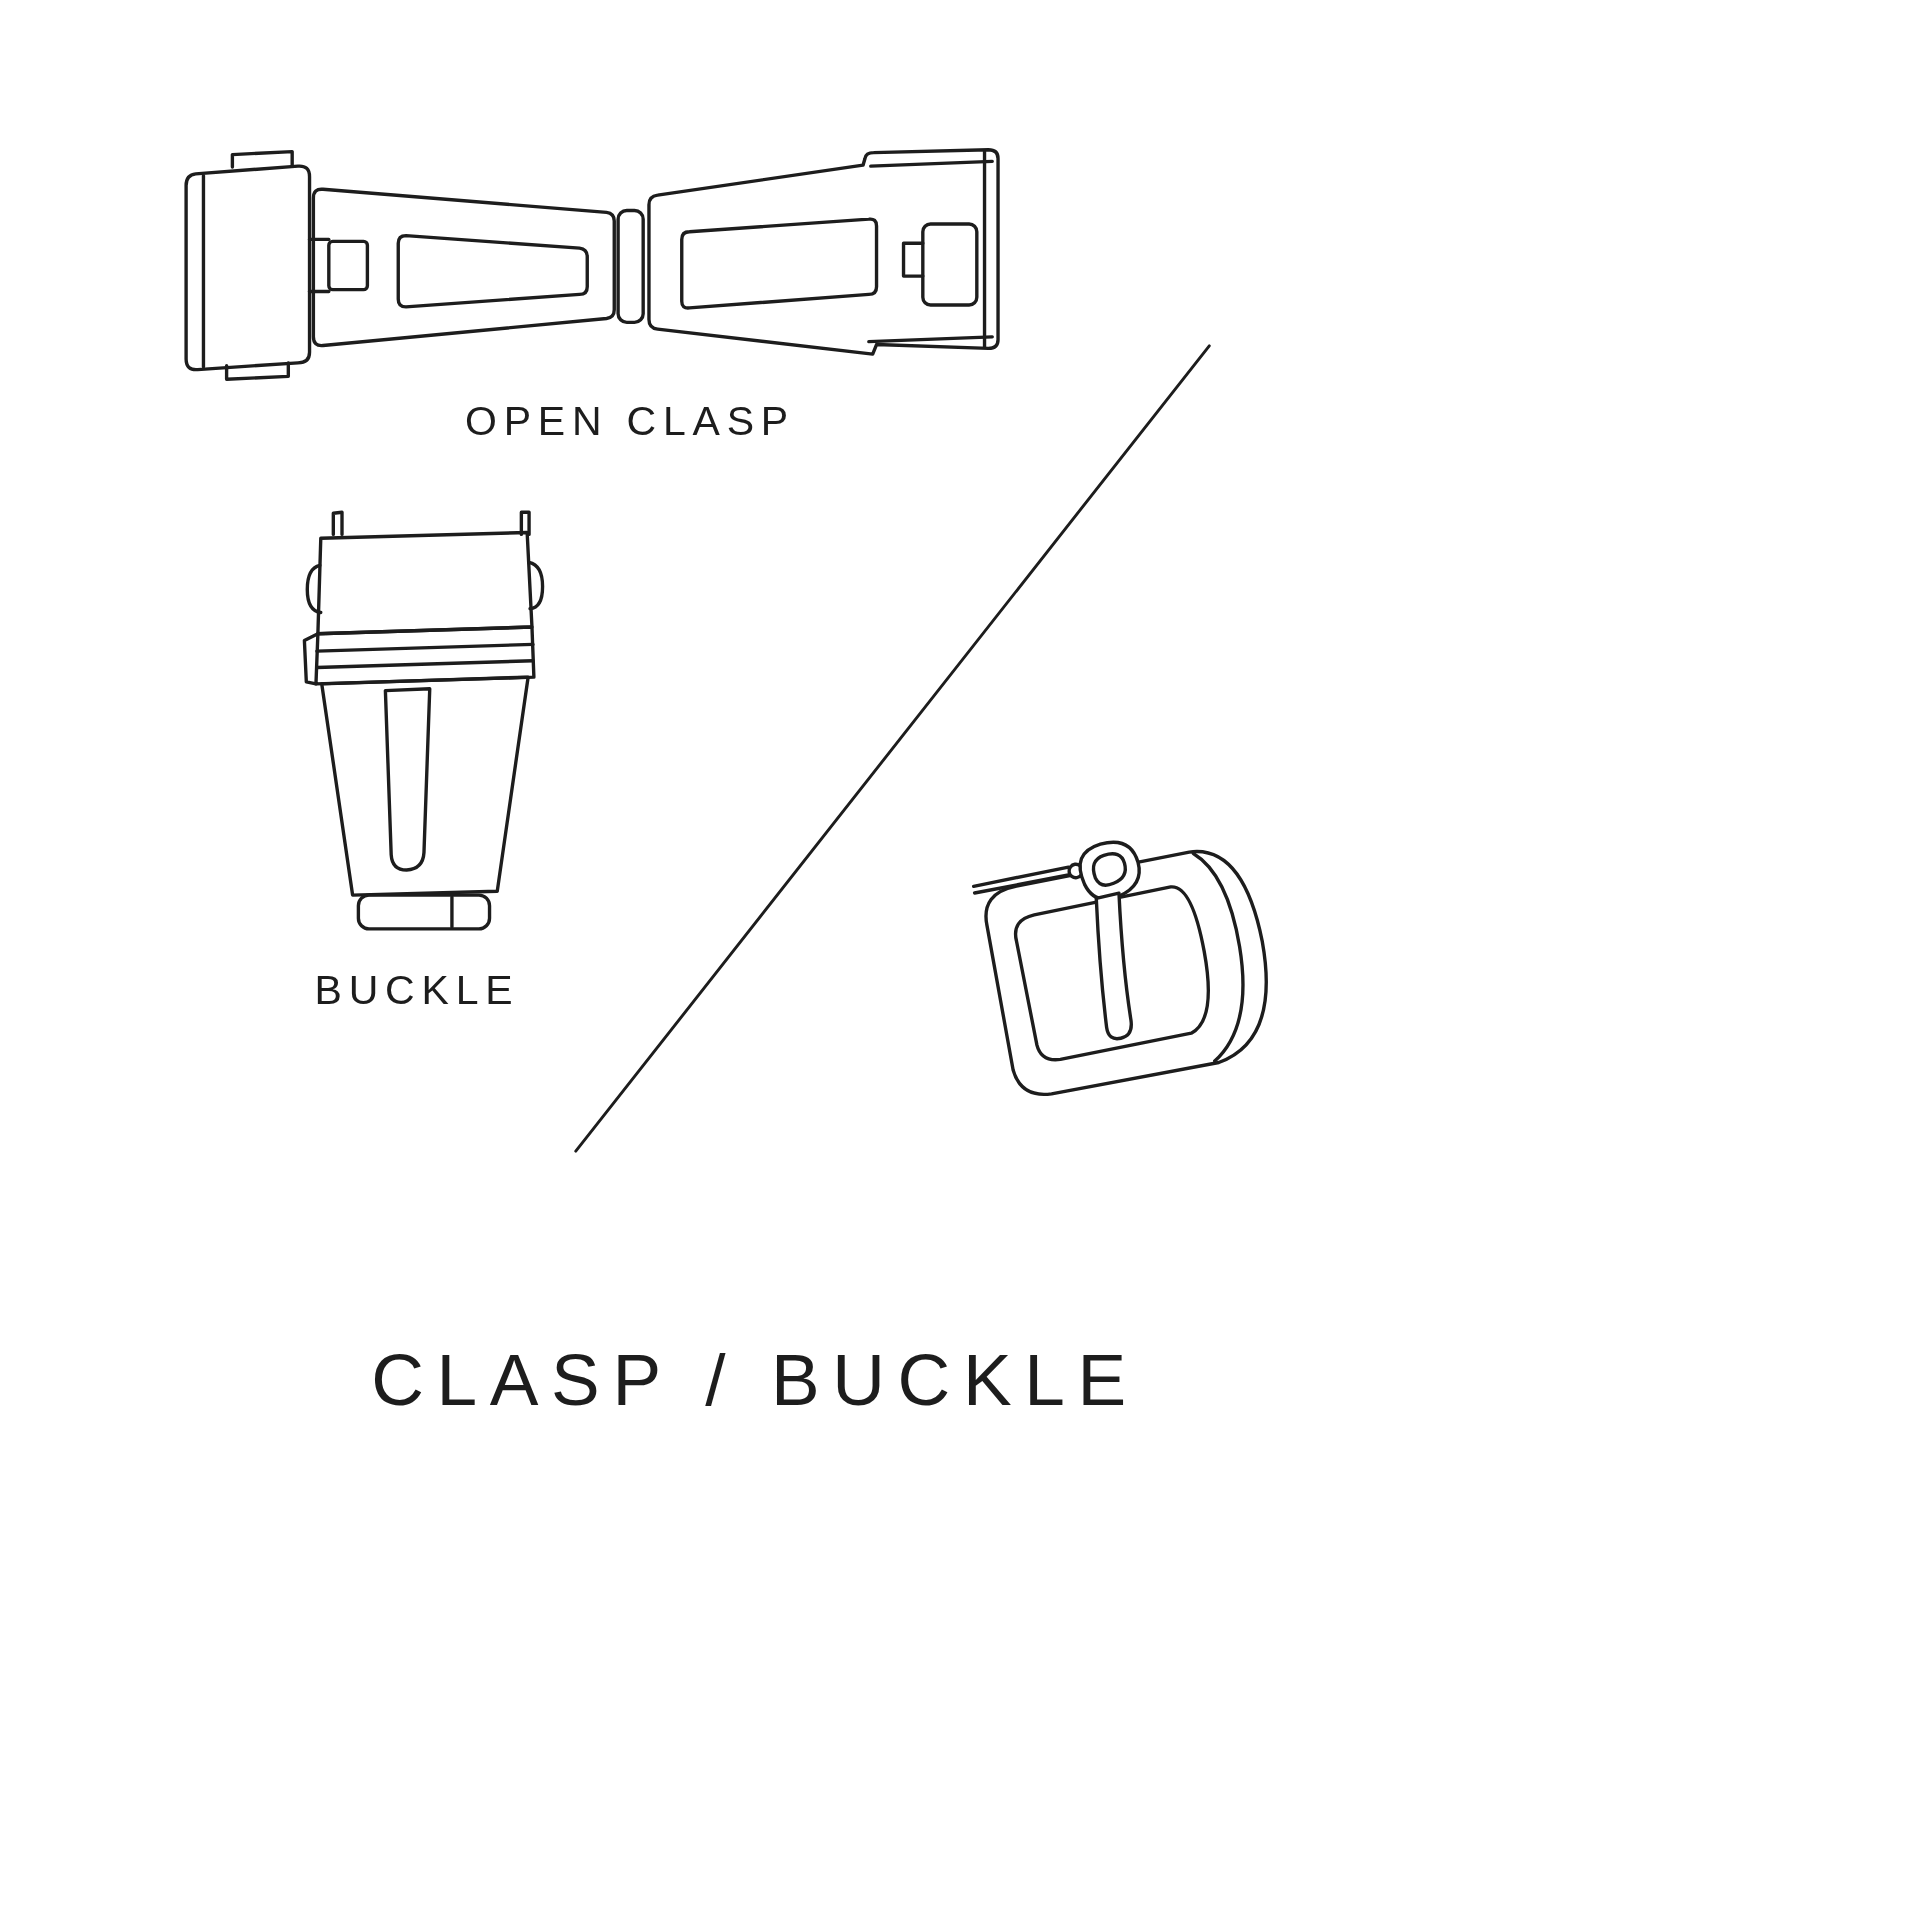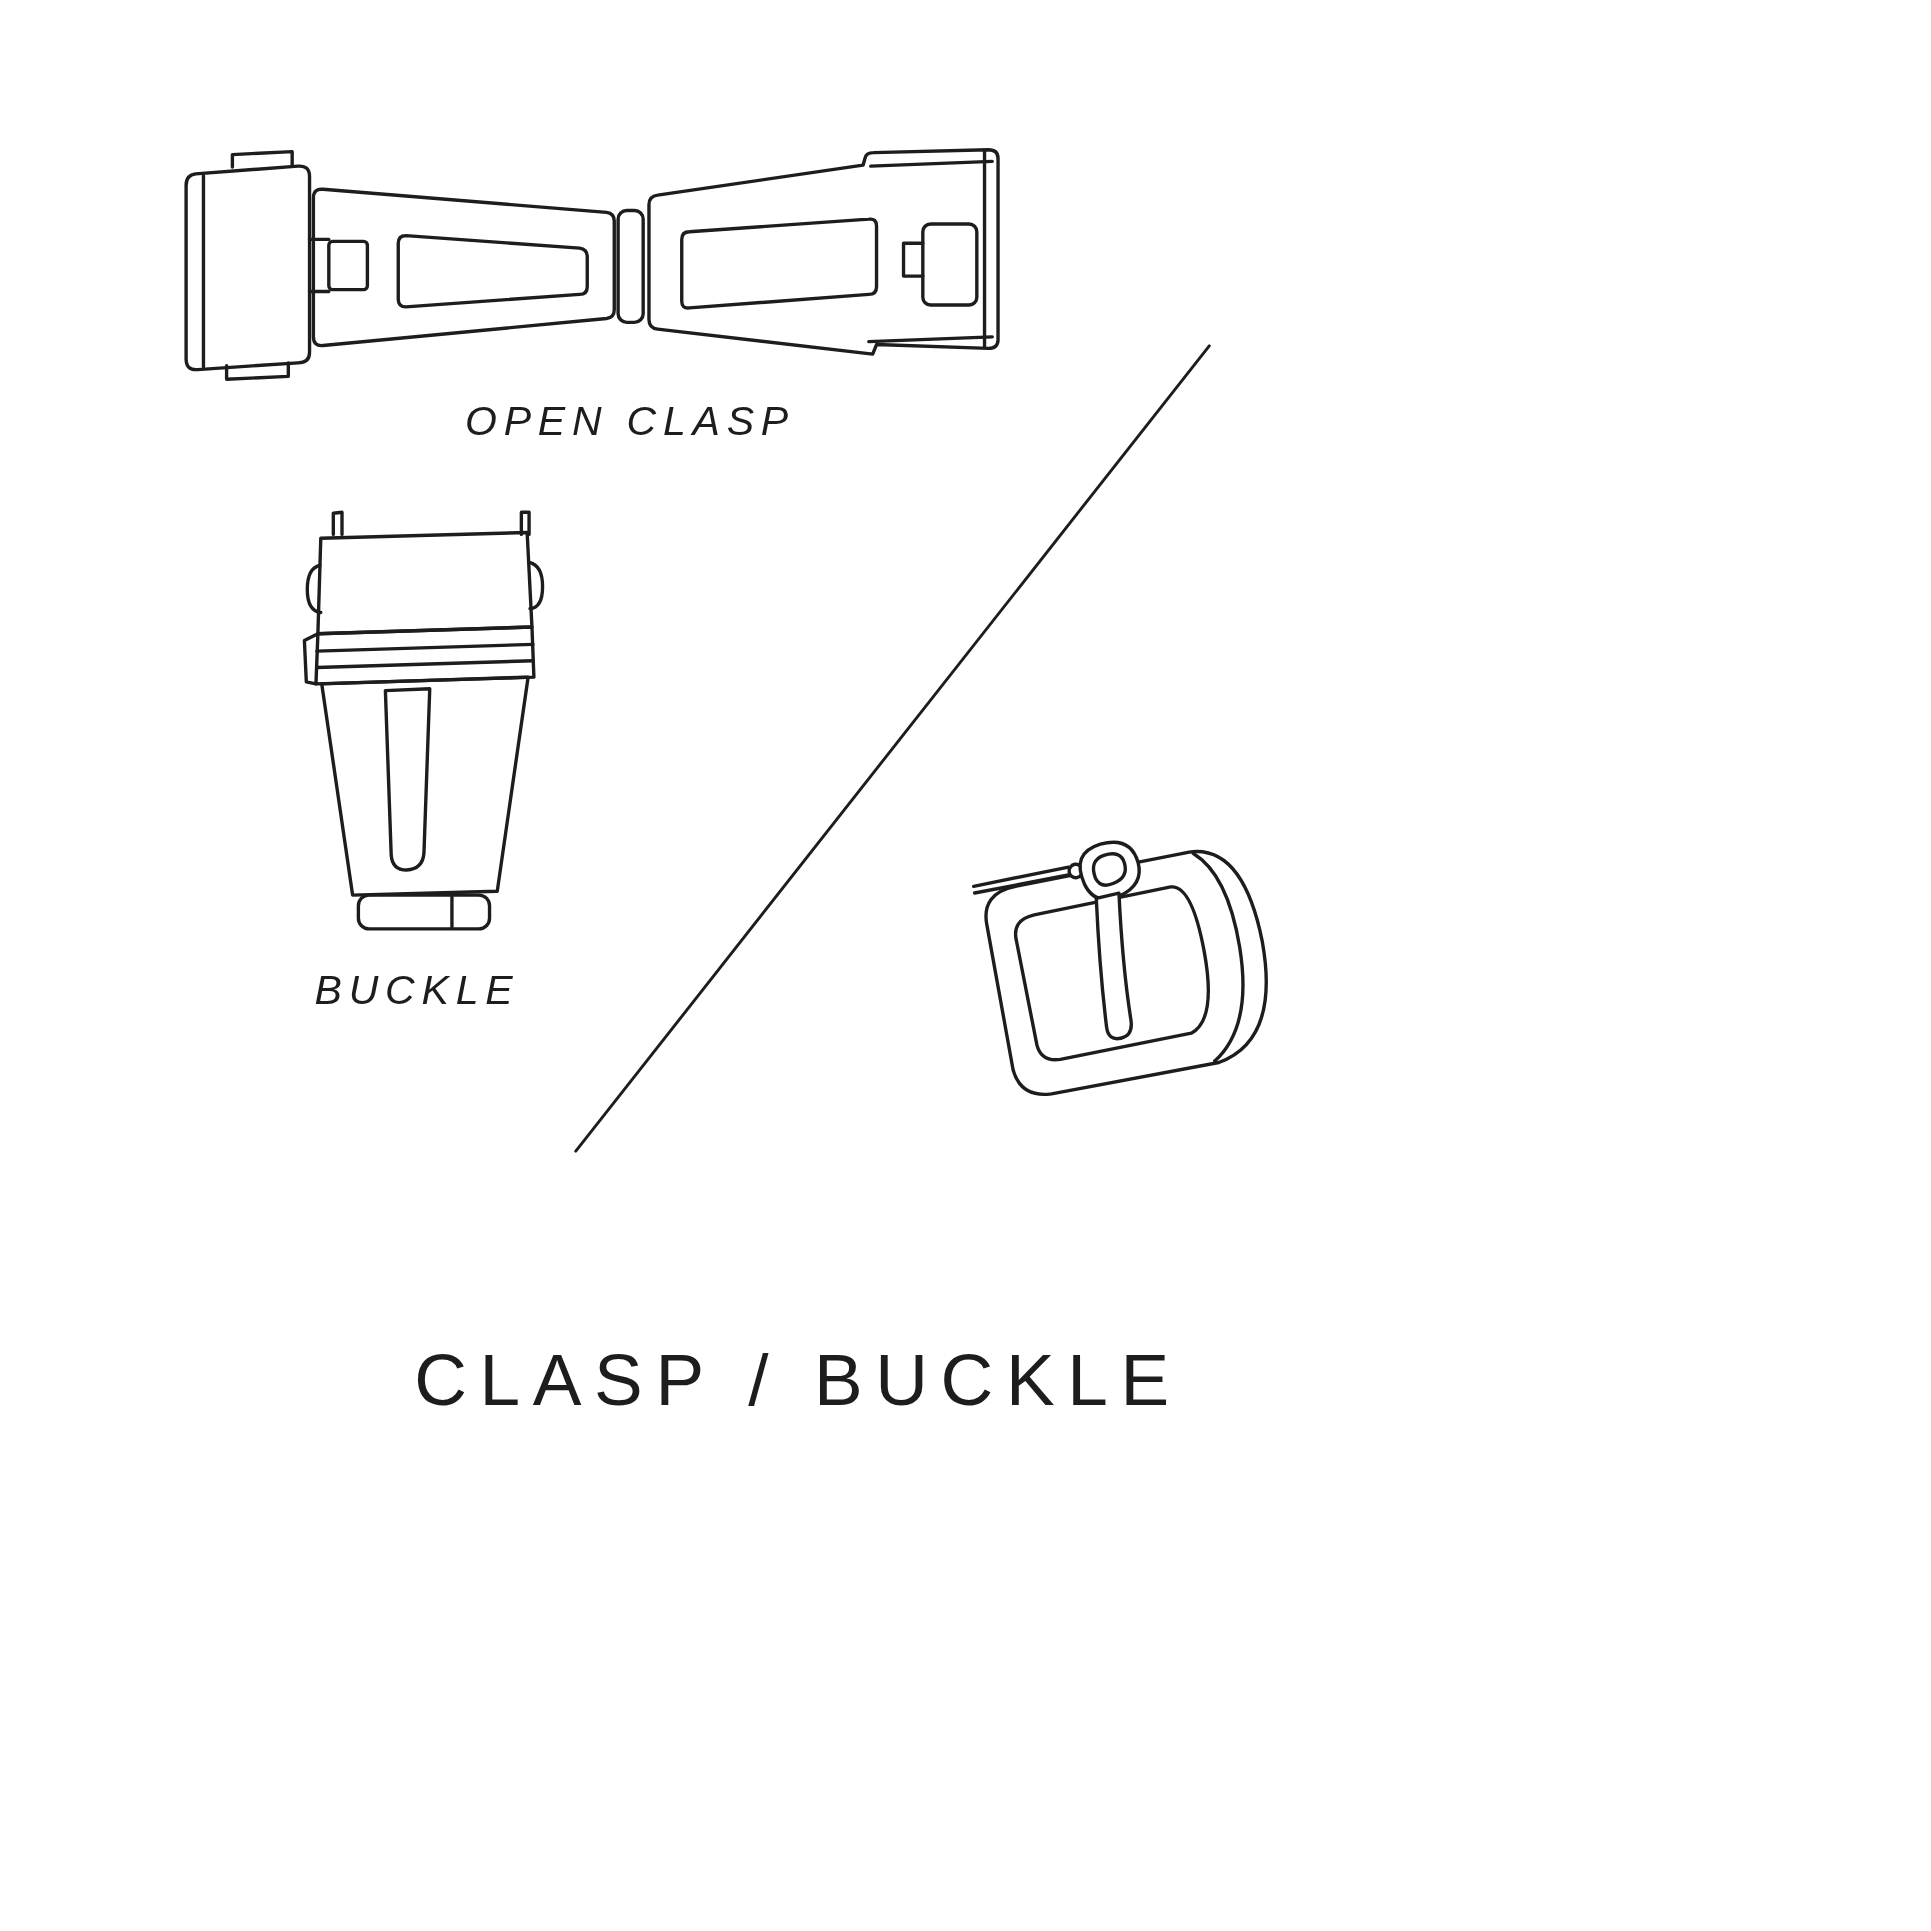--- a/index.html
+++ b/index.html
@@ -35,21 +35,20 @@
   }
   .illustration .filled { fill: #ffffff; }
   .caption {
     position: absolute;
     transform: translateX(-50%);
     font-size: 41px;
     letter-spacing: 6.8px;
     font-weight: 400;
     color: var(--ink);
     white-space: nowrap;
-    font-style: italic;
   }
   .main-title {
     position: absolute;
     transform: translateX(-50%);
     font-size: 73px;
     letter-spacing: 12.6px;
     font-weight: 300;
     color: var(--ink);
     white-space: nowrap;
   }
@@ -132,16 +131,16 @@
         <path d="M38,43 L138,38"></path>
         <circle class="filled" cx="145" cy="35" r="7"></circle>
 
         <path class="filled" d="M152,50 Q142,16 174,11 Q206,7 210,35 Q213,59 186,67 Q160,74 152,50 Z"></path>
         <path class="filled" d="M164,45 Q160,26 176,23 Q194,20 196,34 Q198,49 182,53 Q168,57 164,45 Z"></path>
         <path class="filled" d="M162,66 L186,64 Q179,140 180,196 Q180,212 167,213 Q154,214 154,200 Q155,140 162,66 Z"></path>
       </g>
     </svg>
   </div>
 
-  <div class="main-title" style="left:755px; top:1338px;margin-left:43px;">CLASP / BUCKLE</div>
+  <div class="main-title" style="left:755px; top:1338px;">CLASP / BUCKLE</div>
 
 </div>
 
 
 </body></html>

